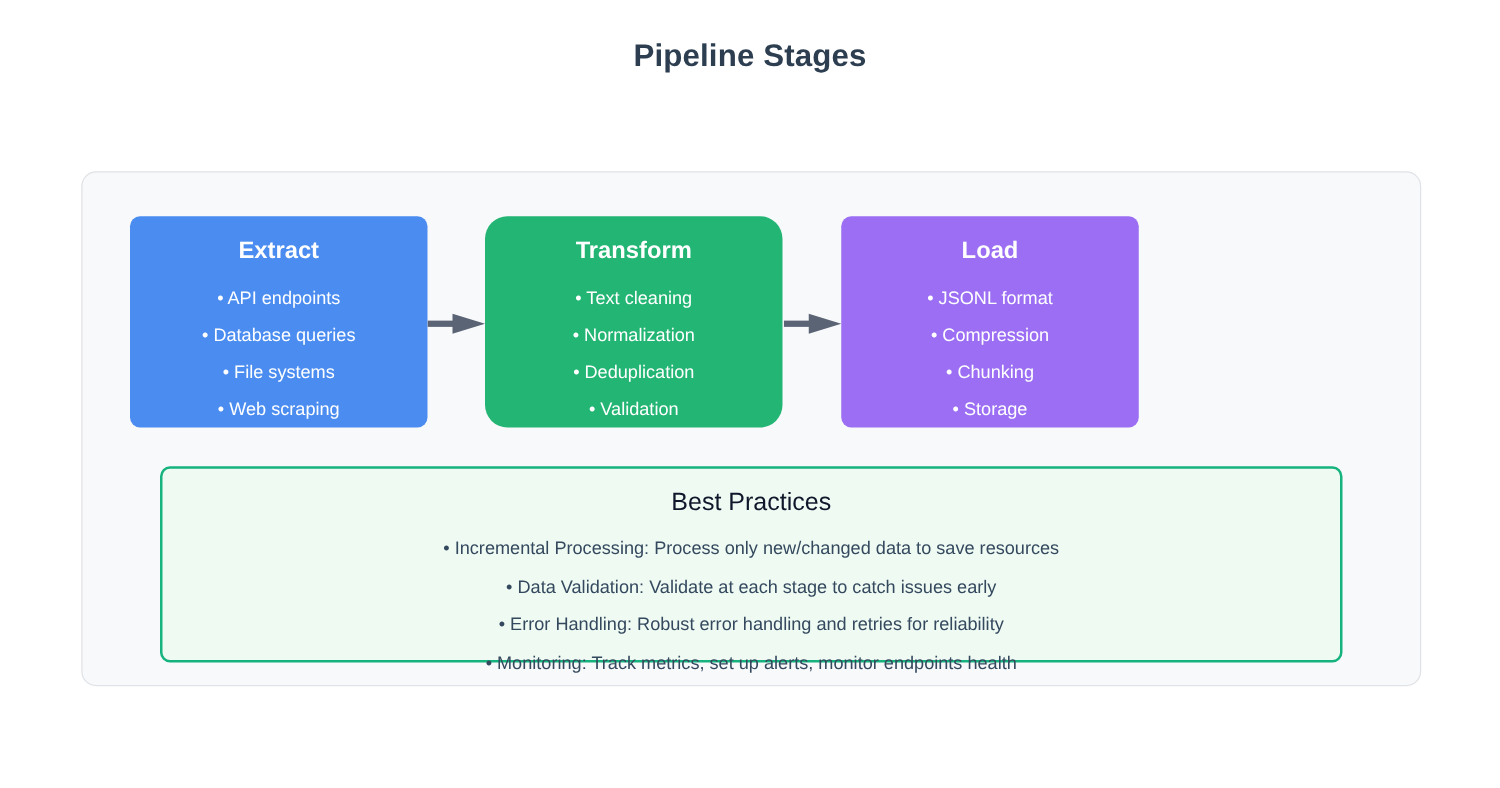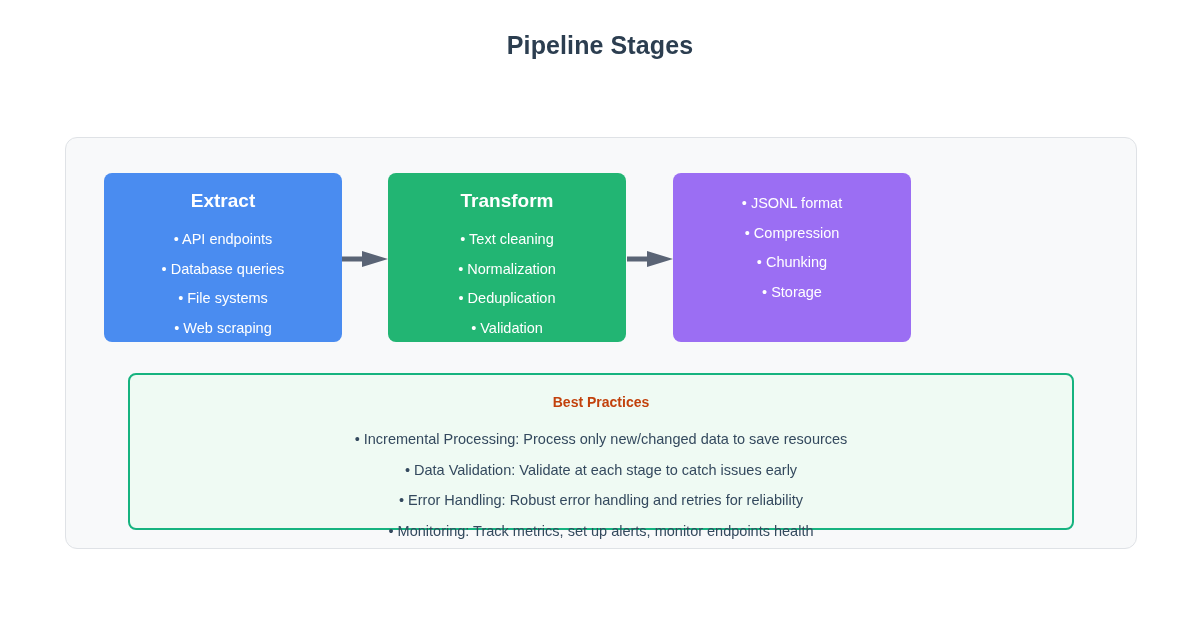--- a/index.html
+++ b/index.html
@@ -58,21 +58,21 @@
     top: 0;
     width: 238px;
     height: 169px;
     border-radius: 8px;
     color: #ffffff;
     text-align: center;
     padding-top: 16px;
   }
 
   .stage-box.pos-0 { left: 38px; }
-  .stage-box.pos-1 { left: 322px; }
+  .stage-box.pos-1 { left: 322px; border-radius: 18px; }
   .stage-box.pos-2 { left: 607px; }
 
   .stage-title {
     font-size: 19px;
     font-weight: bold;
     line-height: 24px;
     margin-bottom: 12px;
     color: #ffffff;
   }
 
@@ -103,23 +103,23 @@
     height: 157px;
     background: #effaf3;
     border: 2px solid #16b37f;
     border-radius: 8px;
     text-align: center;
     padding-top: 15px;
     overflow: visible;
   }
 
   .bp-title {
-    font-size: 14px;
-    font-weight: bold;
-    color: #c2410c;
+    font-size: 20px;
+    font-weight: normal;
+    color: #0f172a;
     line-height: 24px;
     margin-bottom: 10px;
   }
 
   .bp-item {
     font-size: 14.5px;
     line-height: 30.5px;
     color: #34495e;
     white-space: nowrap;
   }
@@ -159,20 +159,21 @@
       </div>
 
       <div class="arrow a-1">
         <svg width="46" height="20" viewBox="0 0 46 20">
           <rect x="0" y="7.5" width="28" height="5" fill="#5a6475"></rect>
           <polygon points="20,2 46,10 20,18" fill="#5a6475"></polygon>
         </svg>
       </div>
 
       <div class="stage-box pos-2" style="background: rgb(155, 110, 243);">
+        <div class="stage-title">Load</div>
         <div class="stage-item">• JSONL format</div>
         <div class="stage-item">• Compression</div>
         <div class="stage-item">• Chunking</div>
         <div class="stage-item">• Storage</div>
       </div>
 
     </div>
 
     <div class="best-practices">
       <div class="bp-title">Best Practices</div>

